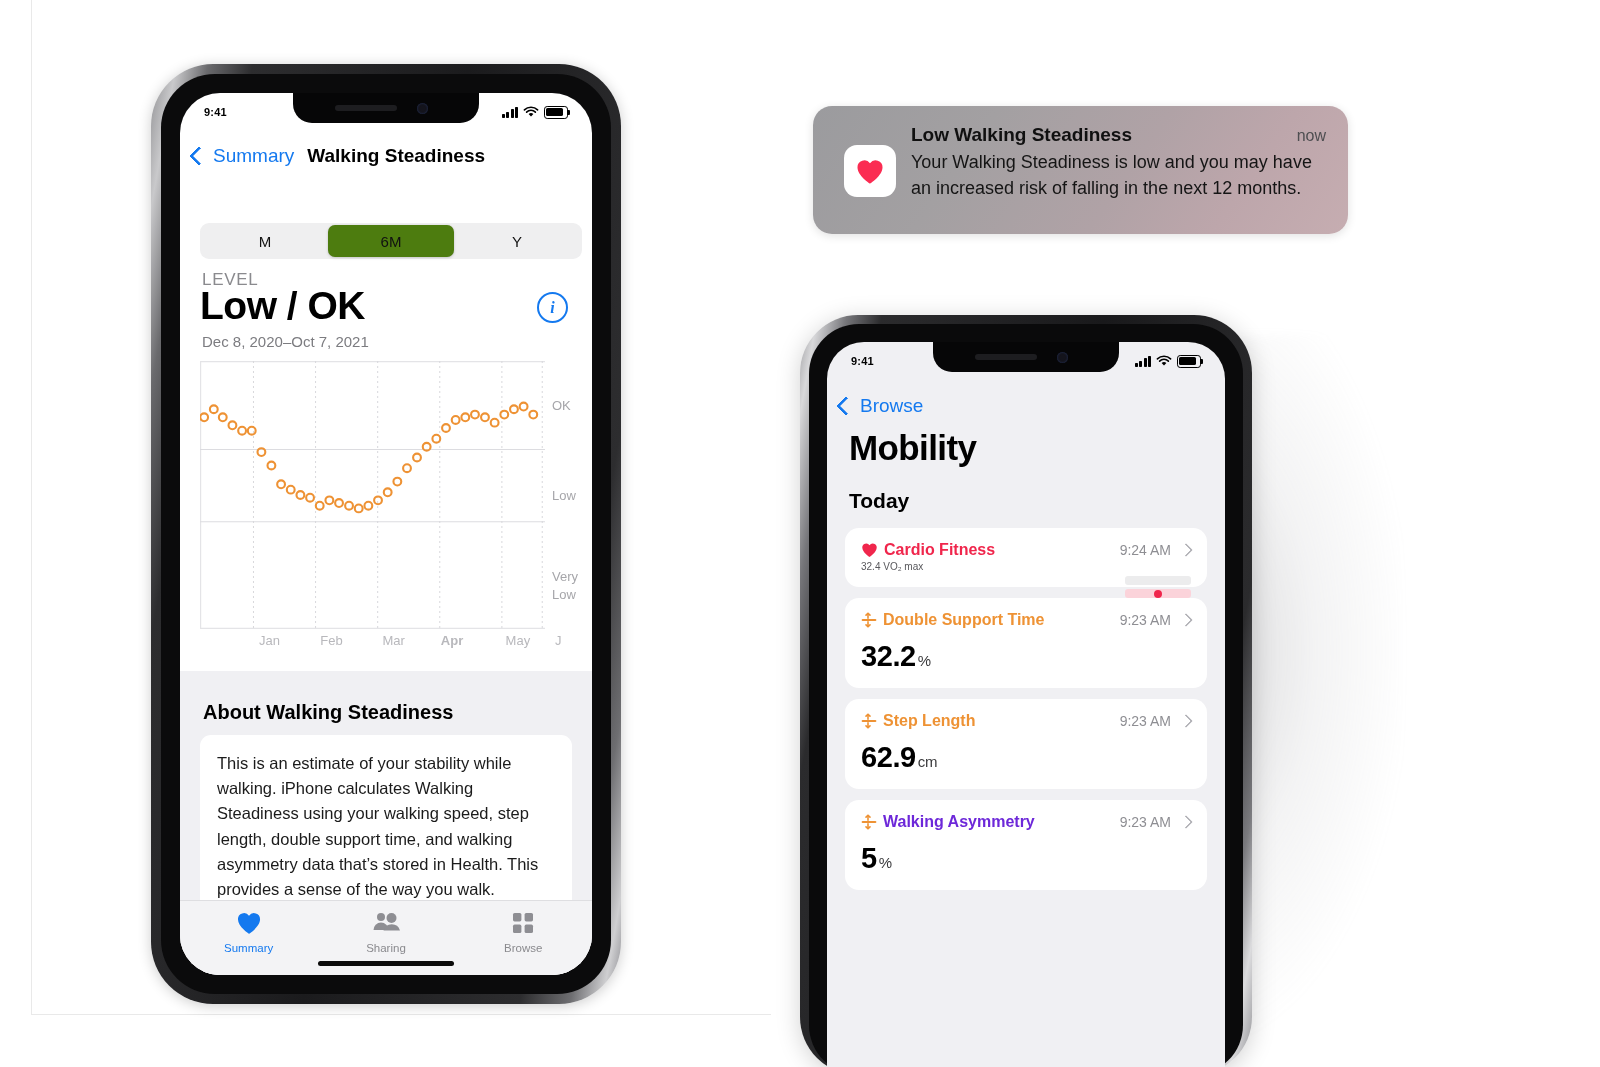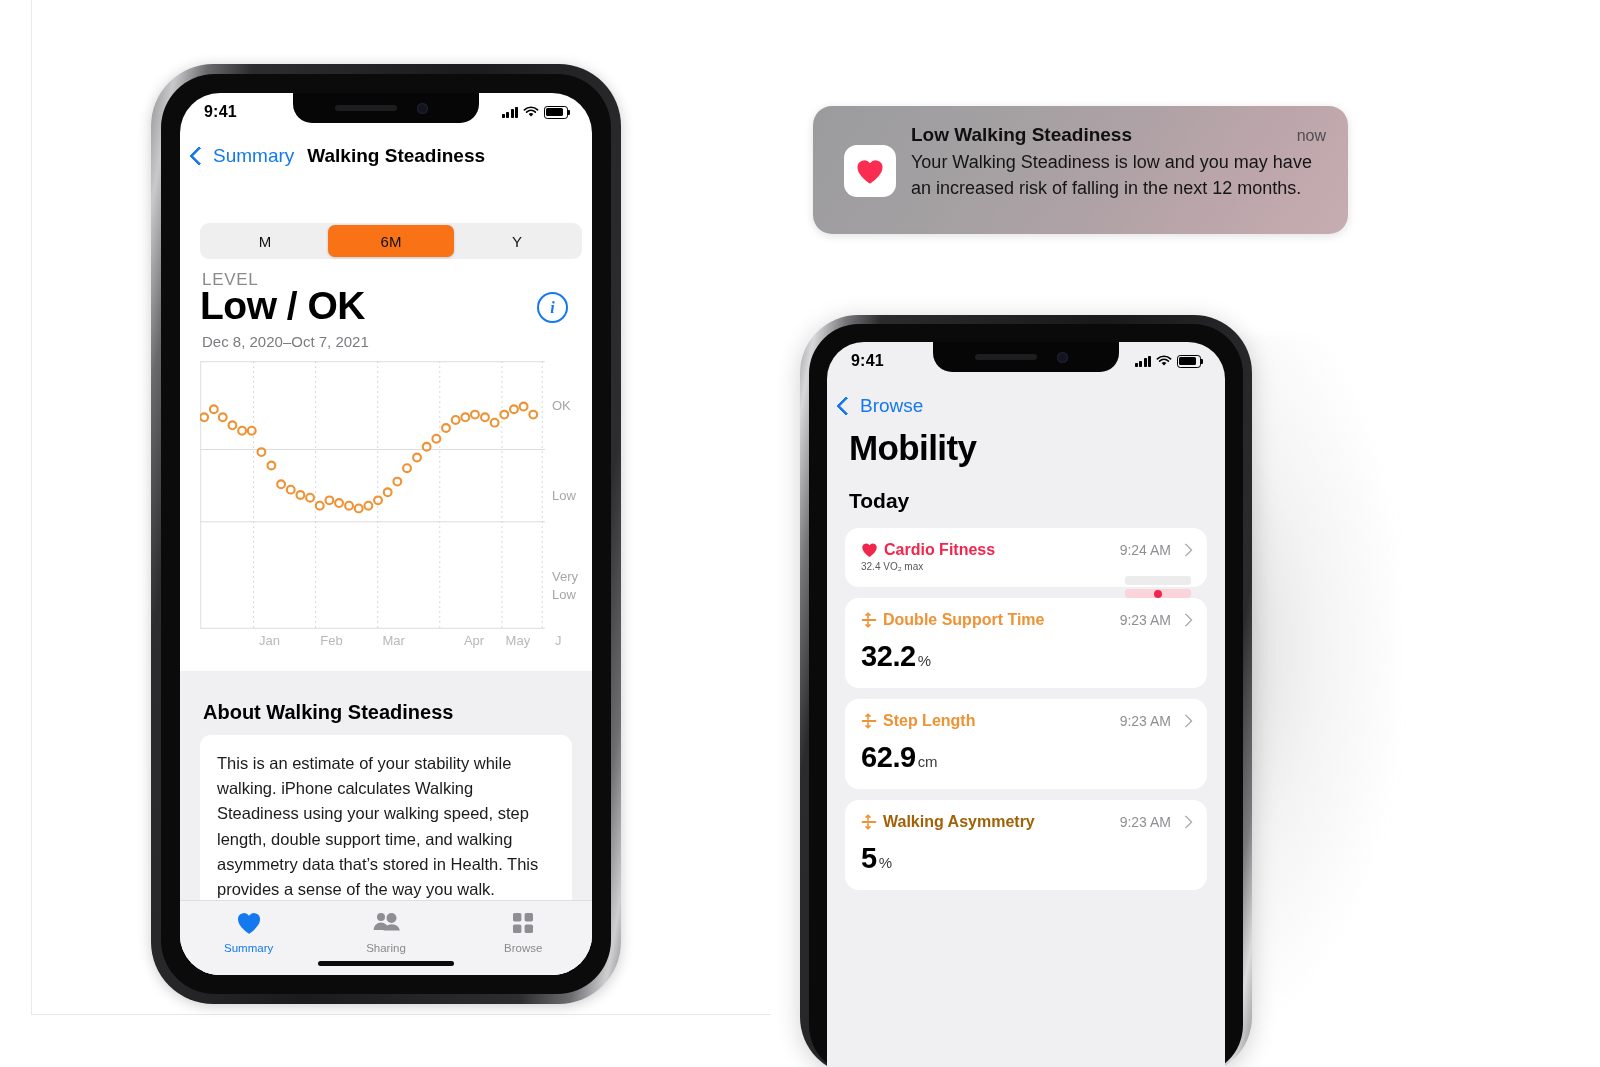--- a/index.html
+++ b/index.html
@@ -46,41 +46,41 @@
   }
   .notch .cam{
     position:absolute;left:124px;top:10px;width:11px;height:11px;border-radius:50%;
     background:#14141c;box-shadow:inset 0 0 2px #2a3a6a;
   }
   .statusbar{
     position:absolute;left:0;top:0;width:100%;height:34px;
     display:flex;align-items:center;justify-content:space-between;
     padding:0 24px;box-sizing:border-box;color:#000;
   }
-  .st-time{font-size:16px;font-weight:bold;letter-spacing:.2px;margin-top:4px;}
+  .st-time{font-size:11px;font-weight:bold;letter-spacing:.2px;margin-top:4px;}
   .st-right{display:flex;align-items:center;gap:5px;margin-top:4px;}
   .bars{display:flex;align-items:flex-end;gap:1.5px;height:11px;}
   .bars i{display:block;width:3px;background:#000;border-radius:.8px;}
   .bars i:nth-child(1){height:4px}.bars i:nth-child(2){height:6px}
   .bars i:nth-child(3){height:8.5px}.bars i:nth-child(4){height:11px}
   .batt{width:22px;height:11px;border:1.4px solid #000;border-radius:3.2px;position:relative;}
   .batt::after{content:"";position:absolute;right:-3.4px;top:3px;width:2px;height:5px;background:#000;border-radius:0 1px 1px 0;}
   .batt i{position:absolute;left:1.3px;top:1.3px;bottom:1.3px;width:16.5px;background:#000;border-radius:1.6px;display:block;}
 
   .navbar1{position:absolute;left:0;top:42px;width:100%;height:42px;display:flex;align-items:center;}
   .back-link{display:flex;align-items:center;color:#1479ef;font-size:19px;margin-left:12px;cursor:pointer;}
   .chev-l{width:11px;height:11px;border-left:3px solid #1479ef;border-bottom:3px solid #1479ef;transform:rotate(45deg);margin-right:7px;border-radius:1px;}
   .navtitle{font-size:19px;font-weight:bold;color:#000;margin-left:13px;}
 
   .segctl{
     position:absolute;left:20px;top:130px;width:382px;height:36px;
     background:#efeff0;border-radius:9px;display:flex;padding:2px;box-sizing:border-box;
   }
   .seg{flex:1;display:flex;align-items:center;justify-content:center;font-size:15px;color:#111;border-radius:7px;cursor:pointer;}
-  .seg.active{background:#f97316;box-shadow:0 1px 3px rgba(0,0,0,.16),0 0 1px rgba(0,0,0,.12);font-weight:500;}
+  .seg.active{background:#4d7c0f;box-shadow:0 1px 3px rgba(0,0,0,.16),0 0 1px rgba(0,0,0,.12);font-weight:500;}
 
   .lvl-label{position:absolute;left:22px;top:177px;font-size:17px;letter-spacing:.7px;color:#8a8a8e;}
   .lvl-value{position:absolute;left:20px;top:191px;font-size:39px;font-weight:bold;color:#000;letter-spacing:-.5px;}
   .lvl-range{position:absolute;left:22px;top:240px;font-size:15px;color:#7c7c80;}
   .info-btn{position:absolute;right:24px;top:199px;width:27px;height:27px;border-radius:50%;border:2px solid #1479ef;color:#1479ef;
     display:flex;align-items:center;justify-content:center;font-size:16px;font-family:"Liberation Serif",serif;font-style:italic;font-weight:bold;cursor:pointer;}
 
   .chart-wrap{position:absolute;left:20px;top:268px;width:372px;height:300px;}
   .chart-plot{position:absolute;left:0;top:0;width:345px;height:268px;}
   .ylab{position:absolute;font-size:13px;color:#a6a6aa;line-height:1.35;}
@@ -249,21 +249,21 @@
             <circle cx="323.60999999999996" cy="45.56" r="3.9" fill="none" stroke="#ee9234" stroke-width="2.1"></circle>
             <circle cx="333.27" cy="53.599999999999994" r="3.9" fill="none" stroke="#ee9234" stroke-width="2.1"></circle>
           </svg>
         <div class="ylab ylab-ok">OK</div>
         <div class="ylab ylab-low">Low</div>
         <div class="ylab ylab-vlow">Very<br>Low</div>
         <div class="xlabels" id="x-labels">
             <div class="xlab" style="left: 69.475px;">Jan</div>
             <div class="xlab" style="left: 131.575px;">Feb</div>
             <div class="xlab" style="left: 193.675px;">Mar</div>
-            <div class="xlab" style="left: 274px;">Apr</div>
+            <div class="xlab" style="left: 252px; font-weight: bold;">Apr</div>
             <div class="xlab" style="left: 317.875px;">May</div>
             <div class="xlab" style="left: 358.24px;">J</div>
           </div>
       </div>
 
       <div class="about-sec">
         <div class="about-title">About Walking Steadiness</div>
         <div class="about-card">
           <div class="about-text">This is an estimate of your stability while walking. iPhone calculates Walking Steadiness using your walking speed, step length, double support time, and walking asymmetry data that’s stored in Health. This provides a sense of the way you walk.</div>
         </div>
@@ -412,21 +412,21 @@
             <div class="card-head">
               <span style="display: inline-flex; align-items: center;">
                 <svg width="16" height="16" viewBox="0 0 16 16">
                   <path d="M5 3.2 7 1.3 9 3.2" stroke="#ee9234" stroke-width="1.6" fill="none" stroke-linecap="round" stroke-linejoin="round"></path>
                   <path d="M7 1.6v4.6" stroke="#ee9234" stroke-width="1.6" stroke-linecap="round"></path>
                   <path d="M1.6 8h12.8" stroke="#ee9234" stroke-width="1.9" stroke-linecap="round"></path>
                   <path d="M7 9.8v4.6" stroke="#ee9234" stroke-width="1.6" stroke-linecap="round"></path>
                   <path d="M5 12.8 7 14.7 9 12.8" stroke="#ee9234" stroke-width="1.6" fill="none" stroke-linecap="round" stroke-linejoin="round"></path>
                 </svg>
               </span>
-              <span class="card-name" style="color: #a16207;">Walking Asymmetry</span>
+              <span class="card-name" style="color: #6d28d9;">Walking Asymmetry</span>
               <span class="card-time">9:23 AM</span>
               <span class="chev-r"></span>
             </div>
             <div class="card-val">5<span class="card-unit">%</span></div>
           </div>
         </div>
 
     </div>
   </div>
 </div>

